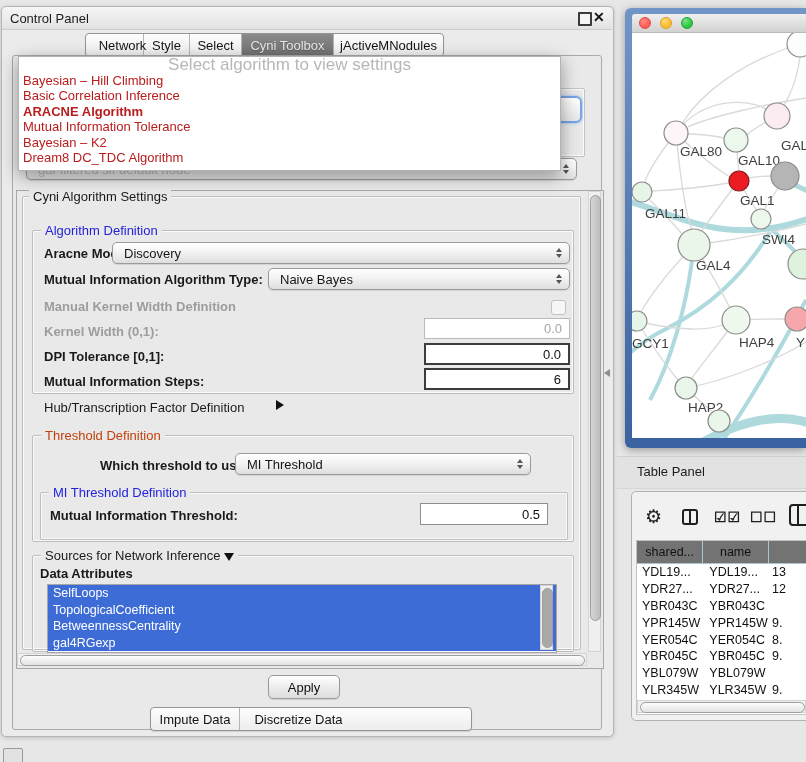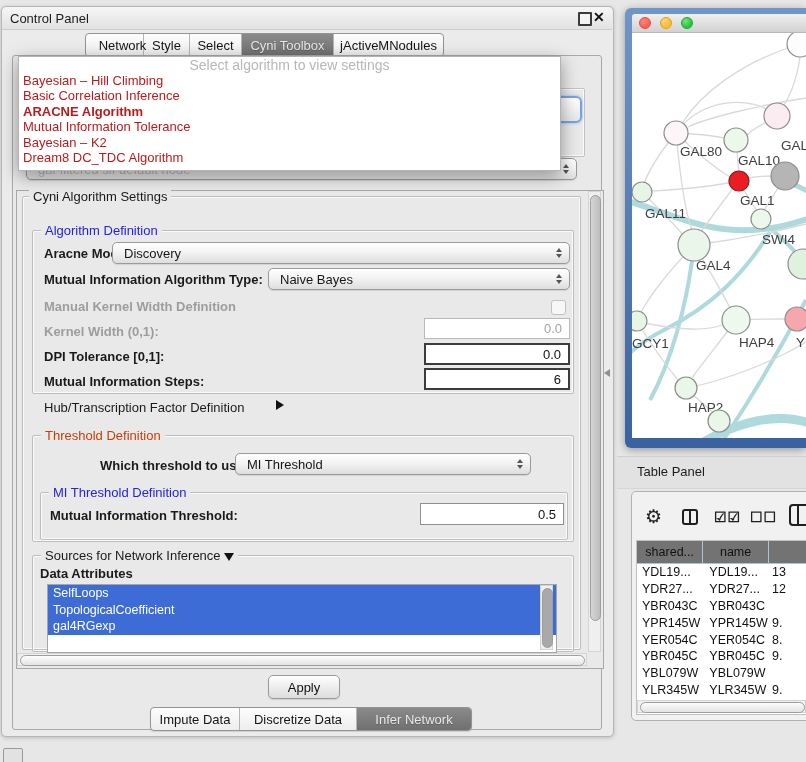--- a/index.html
+++ b/index.html
@@ -40,21 +40,21 @@
       background:linear-gradient(#ffffff,#f3f3f3 45%,#dedede);display:flex;align-items:center;
       padding-left:11px;font-size:13px;color:#161616;box-shadow:0 1px 1px rgba(0,0,0,.10);box-sizing:border-box;}
   .combo .arrows{position:absolute;right:7px;top:50%;transform:translateY(-50%);display:flex;flex-direction:column;gap:2px;}
   .arr-up{width:0;height:0;border-left:3.5px solid transparent;border-right:3.5px solid transparent;border-bottom:4.5px solid #555;}
   .arr-dn{width:0;height:0;border-left:3.5px solid transparent;border-right:3.5px solid transparent;border-top:4.5px solid #555;}
   .combo.dis{color:#b8b8b8;}
 
   
   .popup{left:18px;top:56px;width:541px;height:113px;background:#fff;border:1px solid #b3b3b3;
       box-shadow:0 5px 16px rgba(0,0,0,.38);z-index:40;}
-  .popup .ph{height:16px;text-align:center;color:#b7b7b7;font-size:14px;line-height:16px;}
+  .popup .ph{height:16px;text-align:center;color:#b7b7b7;font-size:17px;line-height:16px;}
   .popup .it{height:15.4px;line-height:15.4px;padding-left:4px;font-size:13px;color:#b91c1c;white-space:nowrap;}
   .popup .it.hl{font-weight:bold;}
 
   
   .scrollpane{left:16px;top:190px;width:586px;height:477px;border:1px solid #a8a8a8;background:#e9e9e9;}
   .grp{position:absolute;border:1px solid #bdbdbd;border-radius:2px;box-shadow:inset 0 0 0 1px rgba(255,255,255,.75);}
   .gtitle{position:absolute;font-size:13px;background:#e9e9e9;padding:0 4px;white-space:nowrap;}
   .b{font-weight:bold;font-size:13px;white-space:nowrap;}
   .dis-t{color:#9d9d9d;}
   .blue-t{color:#2323dd;}
@@ -214,43 +214,43 @@
     <span>MI Threshold</span>
     <span class="arrows">
         <span class="arr-up"></span>
         <span class="arr-dn"></span>
       </span>
   </div>
   <div class="abs grp" style="left:40px;top:492px;width:526px;height:46px;">
     <span class="gtitle blue-t" style="left:8px;top:-8px;">MI Threshold Definition</span>
   </div>
   <div class="abs b" style="left:50px;top:508px;">Mutual Information Threshold:</div>
-  <div class="abs tfield tf-mid" style="left:420px;top:503px;width:144px;height:22px;">0.5</div>
+  <div class="abs tfield tf-mid" style="left:420px;top:503px;width:128px;height:22px;">0.5</div>
 
   <div class="abs grp" style="left:32px;top:555px;width:540px;height:95px;">
     <span class="gtitle" style="left:8px;top:-8px;">
       <span>Sources for Network Inference</span> <span class="tri-d" style="transform:translateY(1px);"></span>
     </span>
   </div>
   <div class="abs b" style="left:40px;top:566px;">Data Attributes</div>
   <div class="abs attr-list" id="attr-list">
       <div class="attr-it">SelfLoops</div>
       <div class="attr-it">TopologicalCoefficient</div>
+      <div class="attr-it">BetweennessCentrality</div>
       <div class="attr-it">gal4RGexp</div>
     </div>
   <div class="abs sb-track" style="left:540px;top:585px;width:13px;height:65px;">
     <div class="sb-thumb" style="left:1px;top:2px;width:9px;height:58px;background:#a9a9a9;"></div>
   </div>
 
   <div class="abs btn" style="left:268px;top:675px;width:70px;height:22px;">Apply</div>
 
   <div class="abs tabbar" id="bottom-tabbar">
       <div class="tab" style="width: 89px;">Impute Data</div>
       <div class="tab" style="width: 117px;">Discretize Data</div>
-      <div class="tab sel" style="width: 114px;">Infer Network</div>
     </div>
 
   <div class="abs split-arrow"></div>
 
   <div class="abs netframe"></div>
   <div class="abs net-titlebar"></div>
   <div class="abs light" style="left:639px;background:radial-gradient(circle at 35% 30%,#ff8a80,#ff5f57 60%);border:1px solid #dd4a41;"></div>
   <div class="abs light" style="left:660px;background:radial-gradient(circle at 35% 30%,#ffd97a,#febc2e 60%);border:1px solid #d9a022;"></div>
   <div class="abs light" style="left:681px;background:radial-gradient(circle at 35% 30%,#7ee08a,#28c840 60%);border:1px solid #1fa331;"></div>
   <div class="abs net-canvas">

